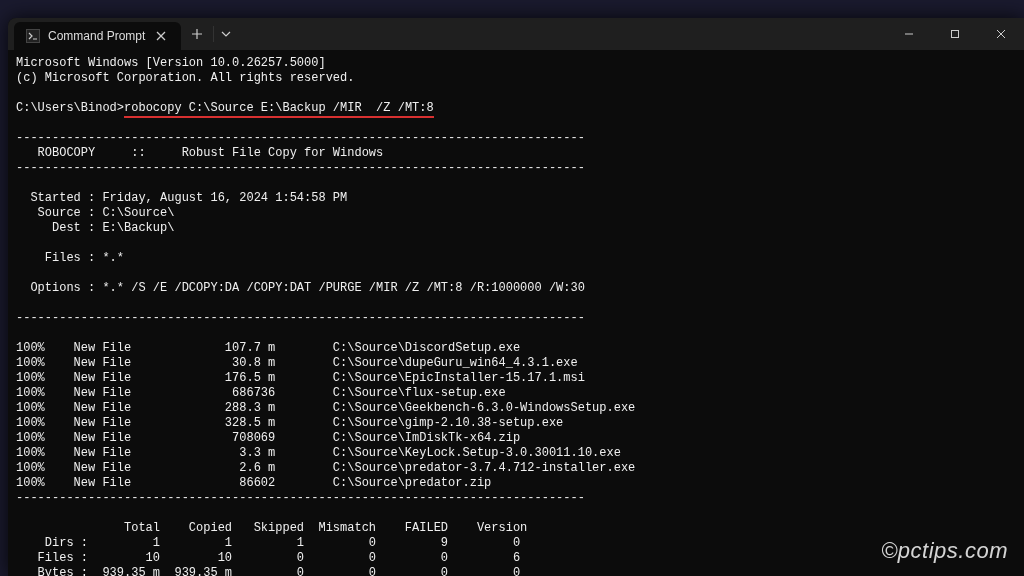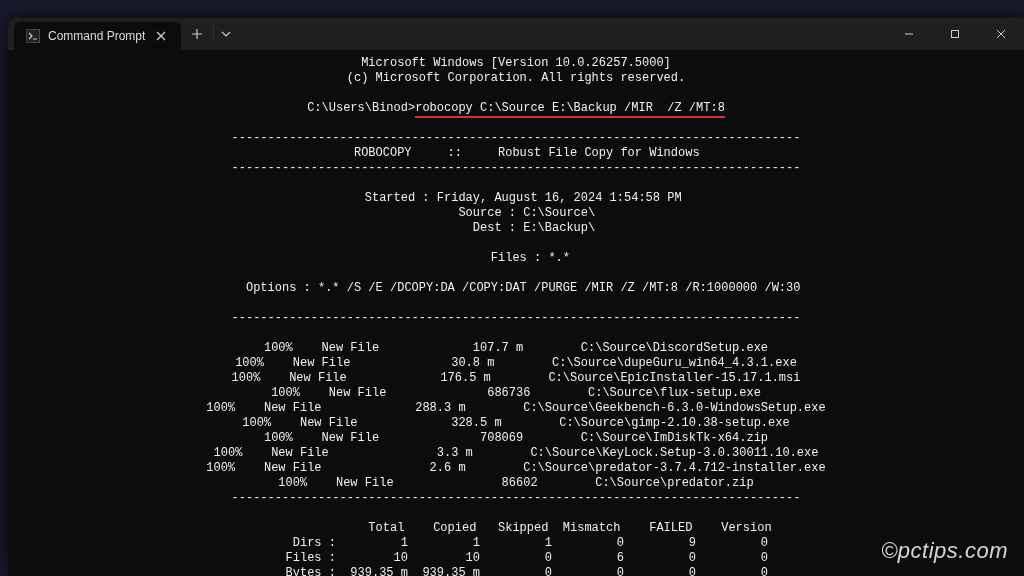--- a/index.html
+++ b/index.html
@@ -86,27 +86,26 @@
   }
   .win-btn {
     width: 46px;
     display:flex; align-items:center; justify-content:center;
     color:#ccc;
     cursor:pointer;
     font-family: "Segoe UI", sans-serif;
   }
   .terminal {
     flex:1;
-    padding: 6px 16px;
+    padding: 6px 8px;
     white-space: pre;
     overflow: hidden;
     line-height: 1.25;
     color:#f0f0f0;
     font-size: 12px;
-    text-align: center;
   }
   .prompt { color:#f0f0f0; }
   .red-underline {
     border-bottom: 2px solid #d83030;
     padding-bottom: 1px;
   }
   .watermark {
     position:absolute;
     bottom: 12px;
     right: 16px;
@@ -198,21 +197,21 @@
 100%    New File             288.3 m        C:\Source\Geekbench-6.3.0-WindowsSetup.exe
 100%    New File             328.5 m        C:\Source\gimp-2.10.38-setup.exe
 100%    New File              708069        C:\Source\ImDiskTk-x64.zip
 100%    New File               3.3 m        C:\Source\KeyLock.Setup-3.0.30011.10.exe
 100%    New File               2.6 m        C:\Source\predator-3.7.4.712-installer.exe
 100%    New File               86602        C:\Source\predator.zip</span>
 <span>-------------------------------------------------------------------------------</span>
 
 <span>               Total    Copied   Skipped  Mismatch    FAILED    Version</span>
 <span>    Dirs :         1         1         1         0         9         0</span>
-<span>   Files :        10        10         0         6         0         0</span>
+<span>   Files :        10        10         0         0         0         6</span>
 <span>   Bytes :  939.35 m  939.35 m         0         0         0         0</span>
 <span>   Times :   0:00:00   0:00:00                       0:00:00   0:00:00</span>
 
 
 
 
 </div>
 </div>
 
 <div class="watermark">©pctips.com</div>

